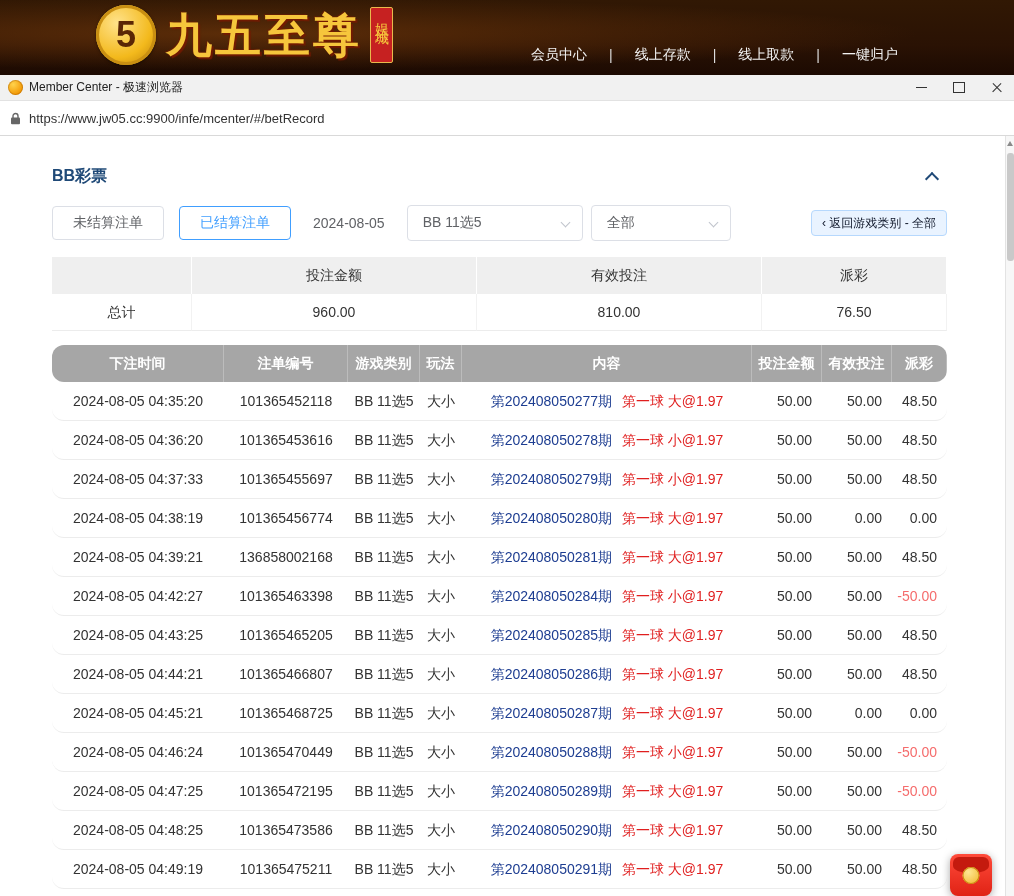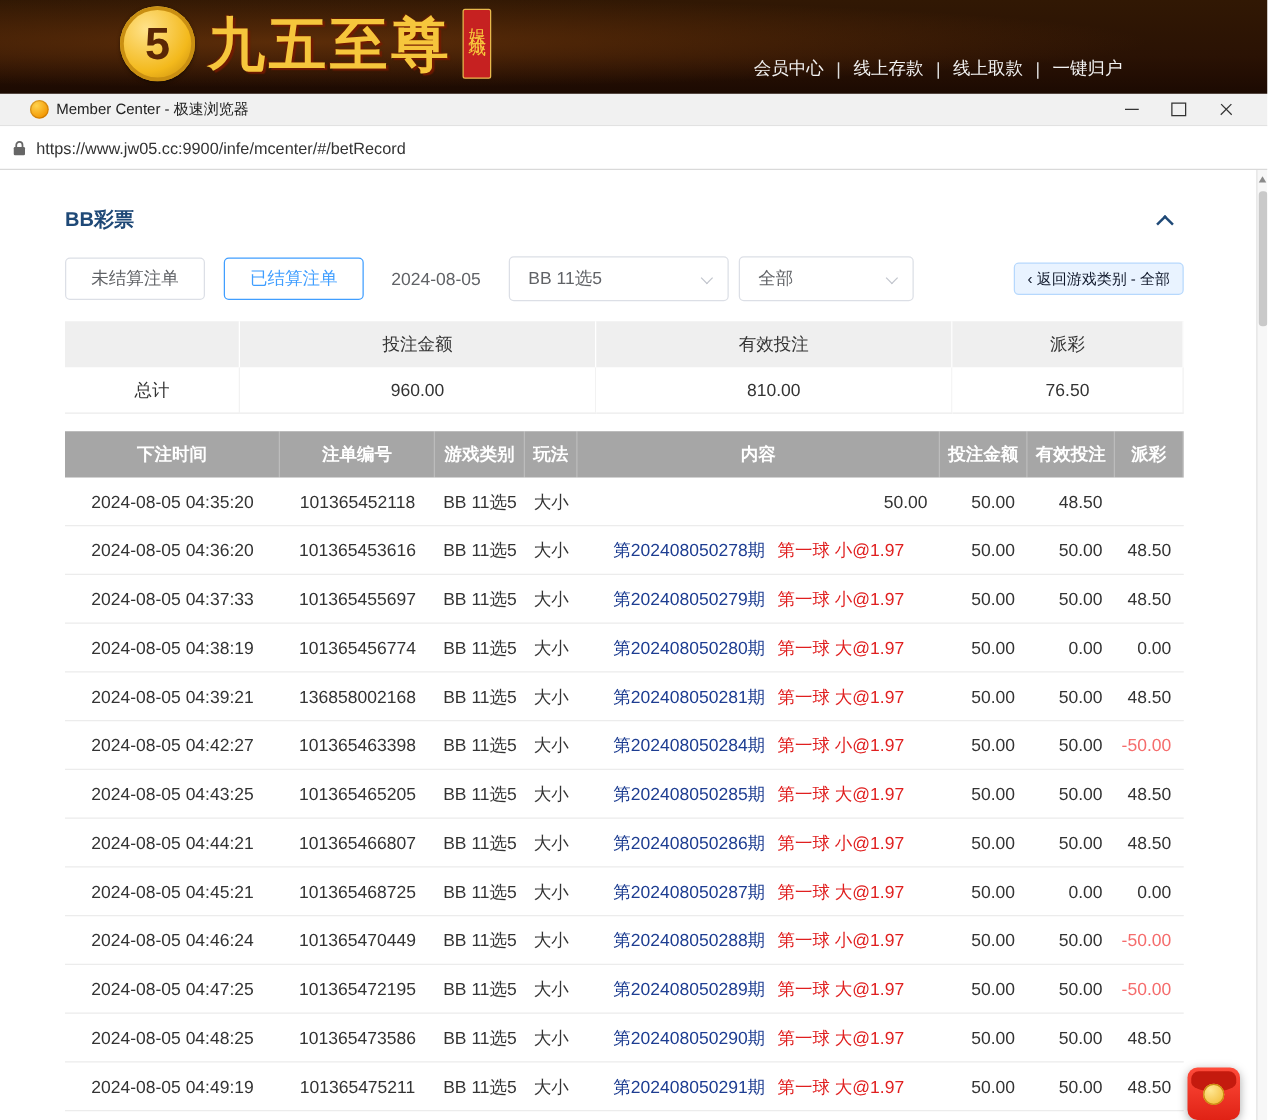--- a/index.html
+++ b/index.html
@@ -29,30 +29,30 @@
     text-shadow: 2px 2px 1px rgba(120,25,0,.85), -1px -1px 0 rgba(120,25,0,.5);
     line-height:1;
   }
   .logo-sub{
     margin-left:8px; background:#c62121; border:1px solid #e8b94c; color:#f6c63c;
     writing-mode:vertical-rl; font-size:14px; letter-spacing:4px; line-height:1.1;
     padding:4px 3px; height:56px; border-radius:2px;
   }
   .banner-nav{
     position:absolute; right:116px; bottom:11px;
-    display:flex; align-items:center; gap:10px;
+    display:flex; align-items:center; gap:22px;
     color:#f2f2f2; font-size:14px;
   }
   .banner-nav .nav-item{ cursor:pointer; }
   .banner-nav .sep{ color:#ddd; }
 
   
   .titlebar{
     height:26px; flex:0 0 26px; background:#f1f1f1; border-bottom:1px solid #e2e2e2;
-    display:flex; align-items:center; padding:0 24px;
+    display:flex; align-items:center; padding:0 8px;
   }
   .favicon{
     width:15px; height:15px; border-radius:50%; margin-right:6px;
     background: radial-gradient(circle at 35% 30%, #ffd34d, #f29500 75%);
     box-shadow: inset 0 0 0 1px rgba(150,80,0,.35);
   }
   .tab-title{ font-size:12px; color:#222; }
   .win-controls{ margin-left:auto; display:flex; align-items:center; gap:24px; margin-right:2px; }
   .ctrl{ width:14px; height:14px; display:inline-flex; align-items:center; justify-content:center; cursor:pointer; position:relative; }
   .ctrl-min::before{ content:""; display:block; width:11px; border-bottom:1.5px solid #333; }
@@ -105,21 +105,21 @@
 
   
   .summary{ margin-top:16px; }
   .sum-row{ display:grid; grid-template-columns:140px 285px 285px 185px; }
   .sum-cell{ height:37px; line-height:37px; text-align:center; font-size:14px; color:#333; }
   .sum-row.head .sum-cell{ background:#efefef; border-right:1px solid #fff; }
   .sum-row.body .sum-cell{ background:#fff; border-right:1px solid #f2f2f2; border-bottom:1px solid #ececec; }
 
   
   .bet-table{ margin-top:14px; }
-  .bt-grid{ display:grid; grid-template-columns:172px 124px 72px 42px 290px 70px 70px 55px; }
+  .bt-grid{ display:grid; grid-template-columns:172px 124px 72px 42px 290px 70px 70px 55px;border-radius:12px; }
   .bt-head{ background:#a6a6a6; }
   .bt-head .cell{
     height:37px; line-height:37px; color:#fff; font-weight:bold; font-size:14px;
     text-align:center; border-right:1px solid rgba(255,255,255,.25);
   }
   .bt-row{ border-bottom:1px solid #ececec; }
   .bt-row .cell{
     height:38px; line-height:38px; font-size:14px; color:#333;
     text-align:center; white-space:nowrap; overflow:hidden;
   }
@@ -244,20 +244,24 @@
         <div class="cell">投注金额</div>
         <div class="cell">有效投注</div>
         <div class="cell">派彩</div>
       </div>
       <div>
           <div class="bt-grid bt-row">
     <div class="cell">2024-08-05 04:35:20</div>
     <div class="cell">101365452118</div>
     <div class="cell">BB 11选5</div>
     <div class="cell">大小</div>
+    <div class="cell">
+      <span class="period">第202408050277期</span>
+      <span class="pick">第一球 大@1.97</span>
+    </div>
     <div class="cell num">50.00</div>
     <div class="cell num">50.00</div>
     <div class="cell num payout">48.50</div>
   </div>
           <div class="bt-grid bt-row">
     <div class="cell">2024-08-05 04:36:20</div>
     <div class="cell">101365453616</div>
     <div class="cell">BB 11选5</div>
     <div class="cell">大小</div>
     <div class="cell">

